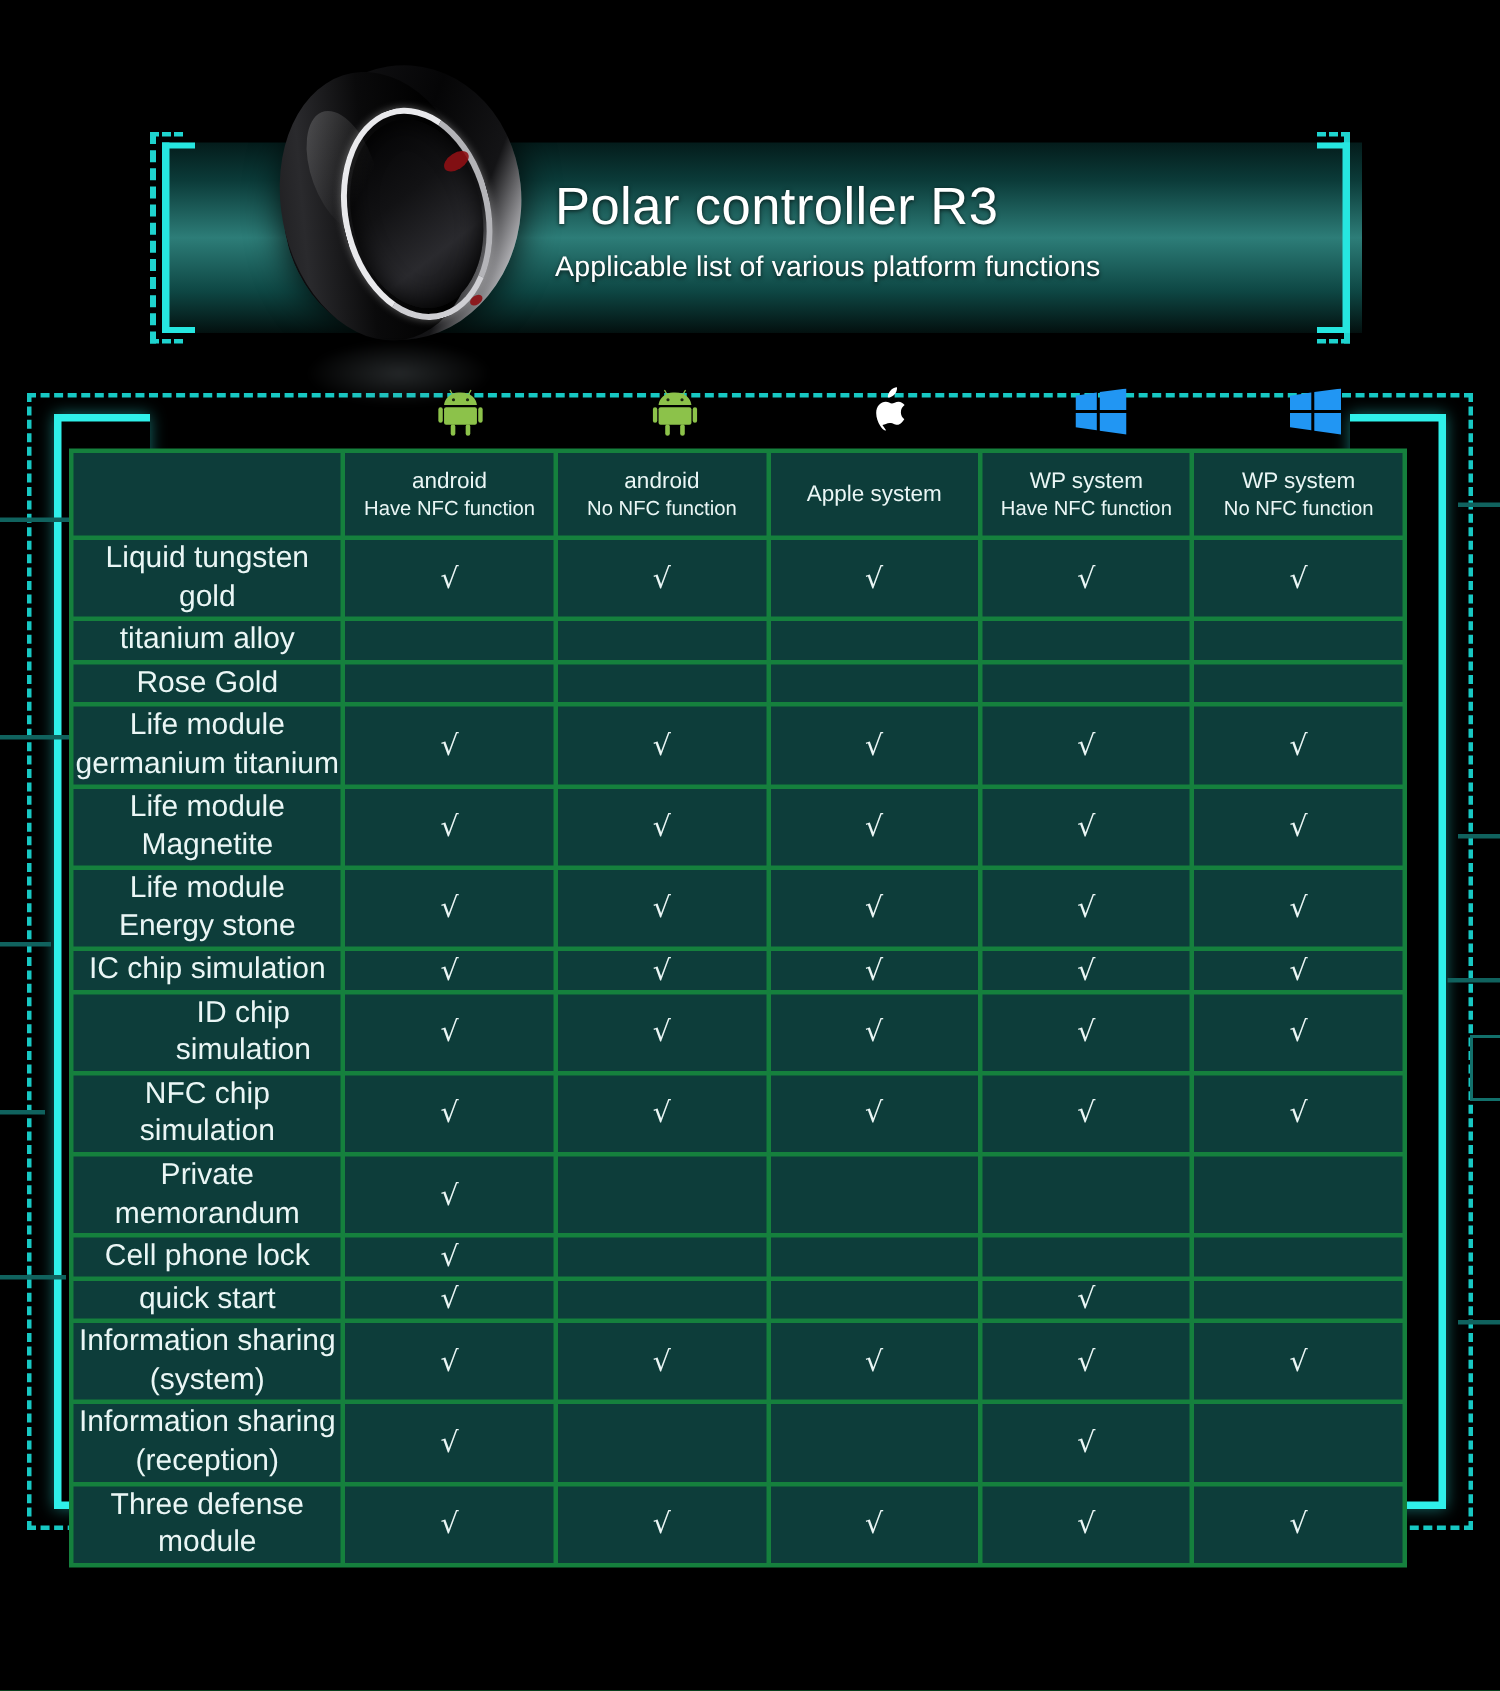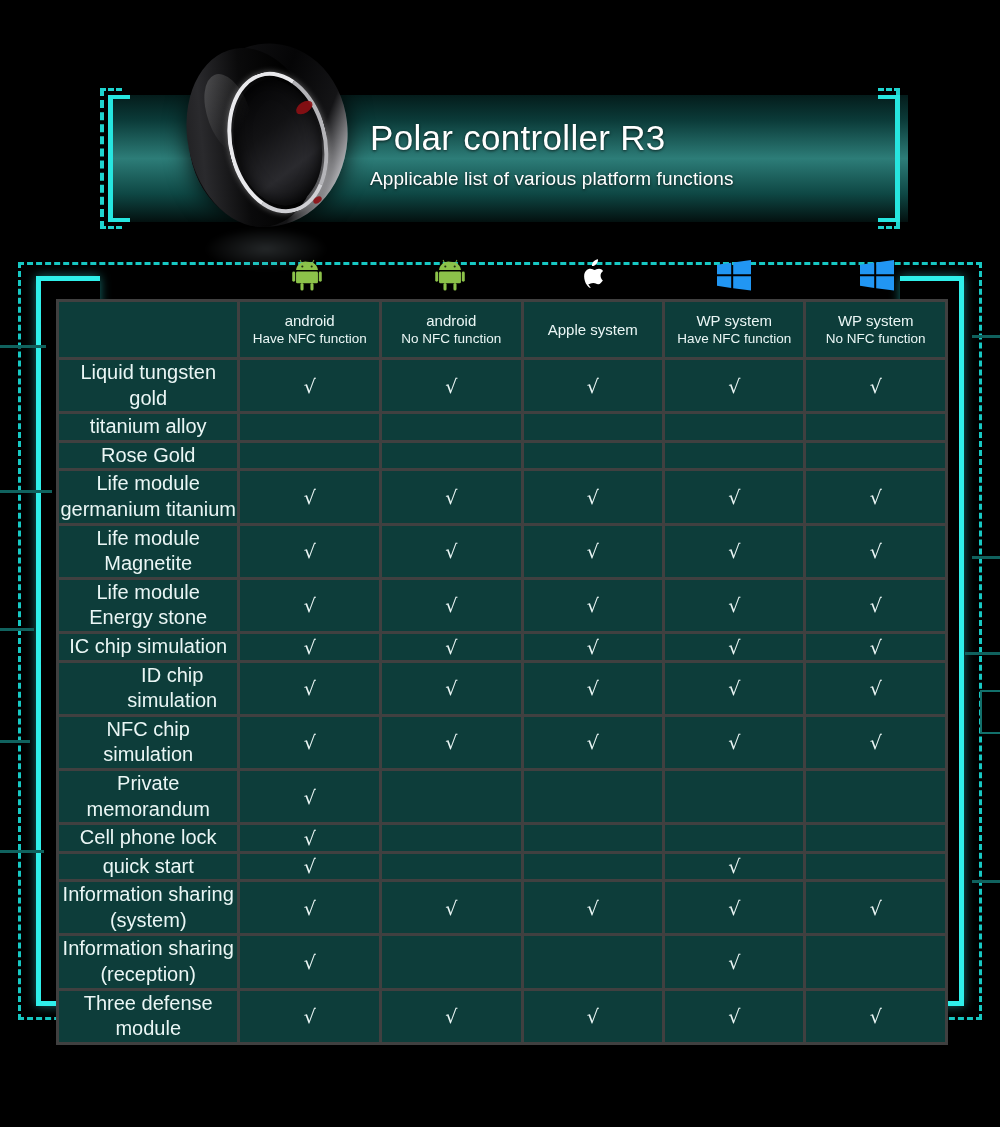--- a/index.html
+++ b/index.html
@@ -207,25 +207,25 @@
   }
   .picon-cell {
     flex: 1 1 0;
     display: flex;
     align-items: center;
     justify-content: center;
   }
 
   table.compat {
     position: absolute;
-    left: 56px; top: 299px;
+    left: 46px; top: 299px;
     width: 892px;
     border-collapse: separate;
     border-spacing: 3px;
-    background: #404040;
+    background: #15803d;
   }
   table.compat td, table.compat th {
     background: #0d3d3a;
     color: #eaf6f5;
     text-align: center;
     vertical-align: middle;
     font-weight: normal;
     padding: 0;
   }
   .rowhead {

